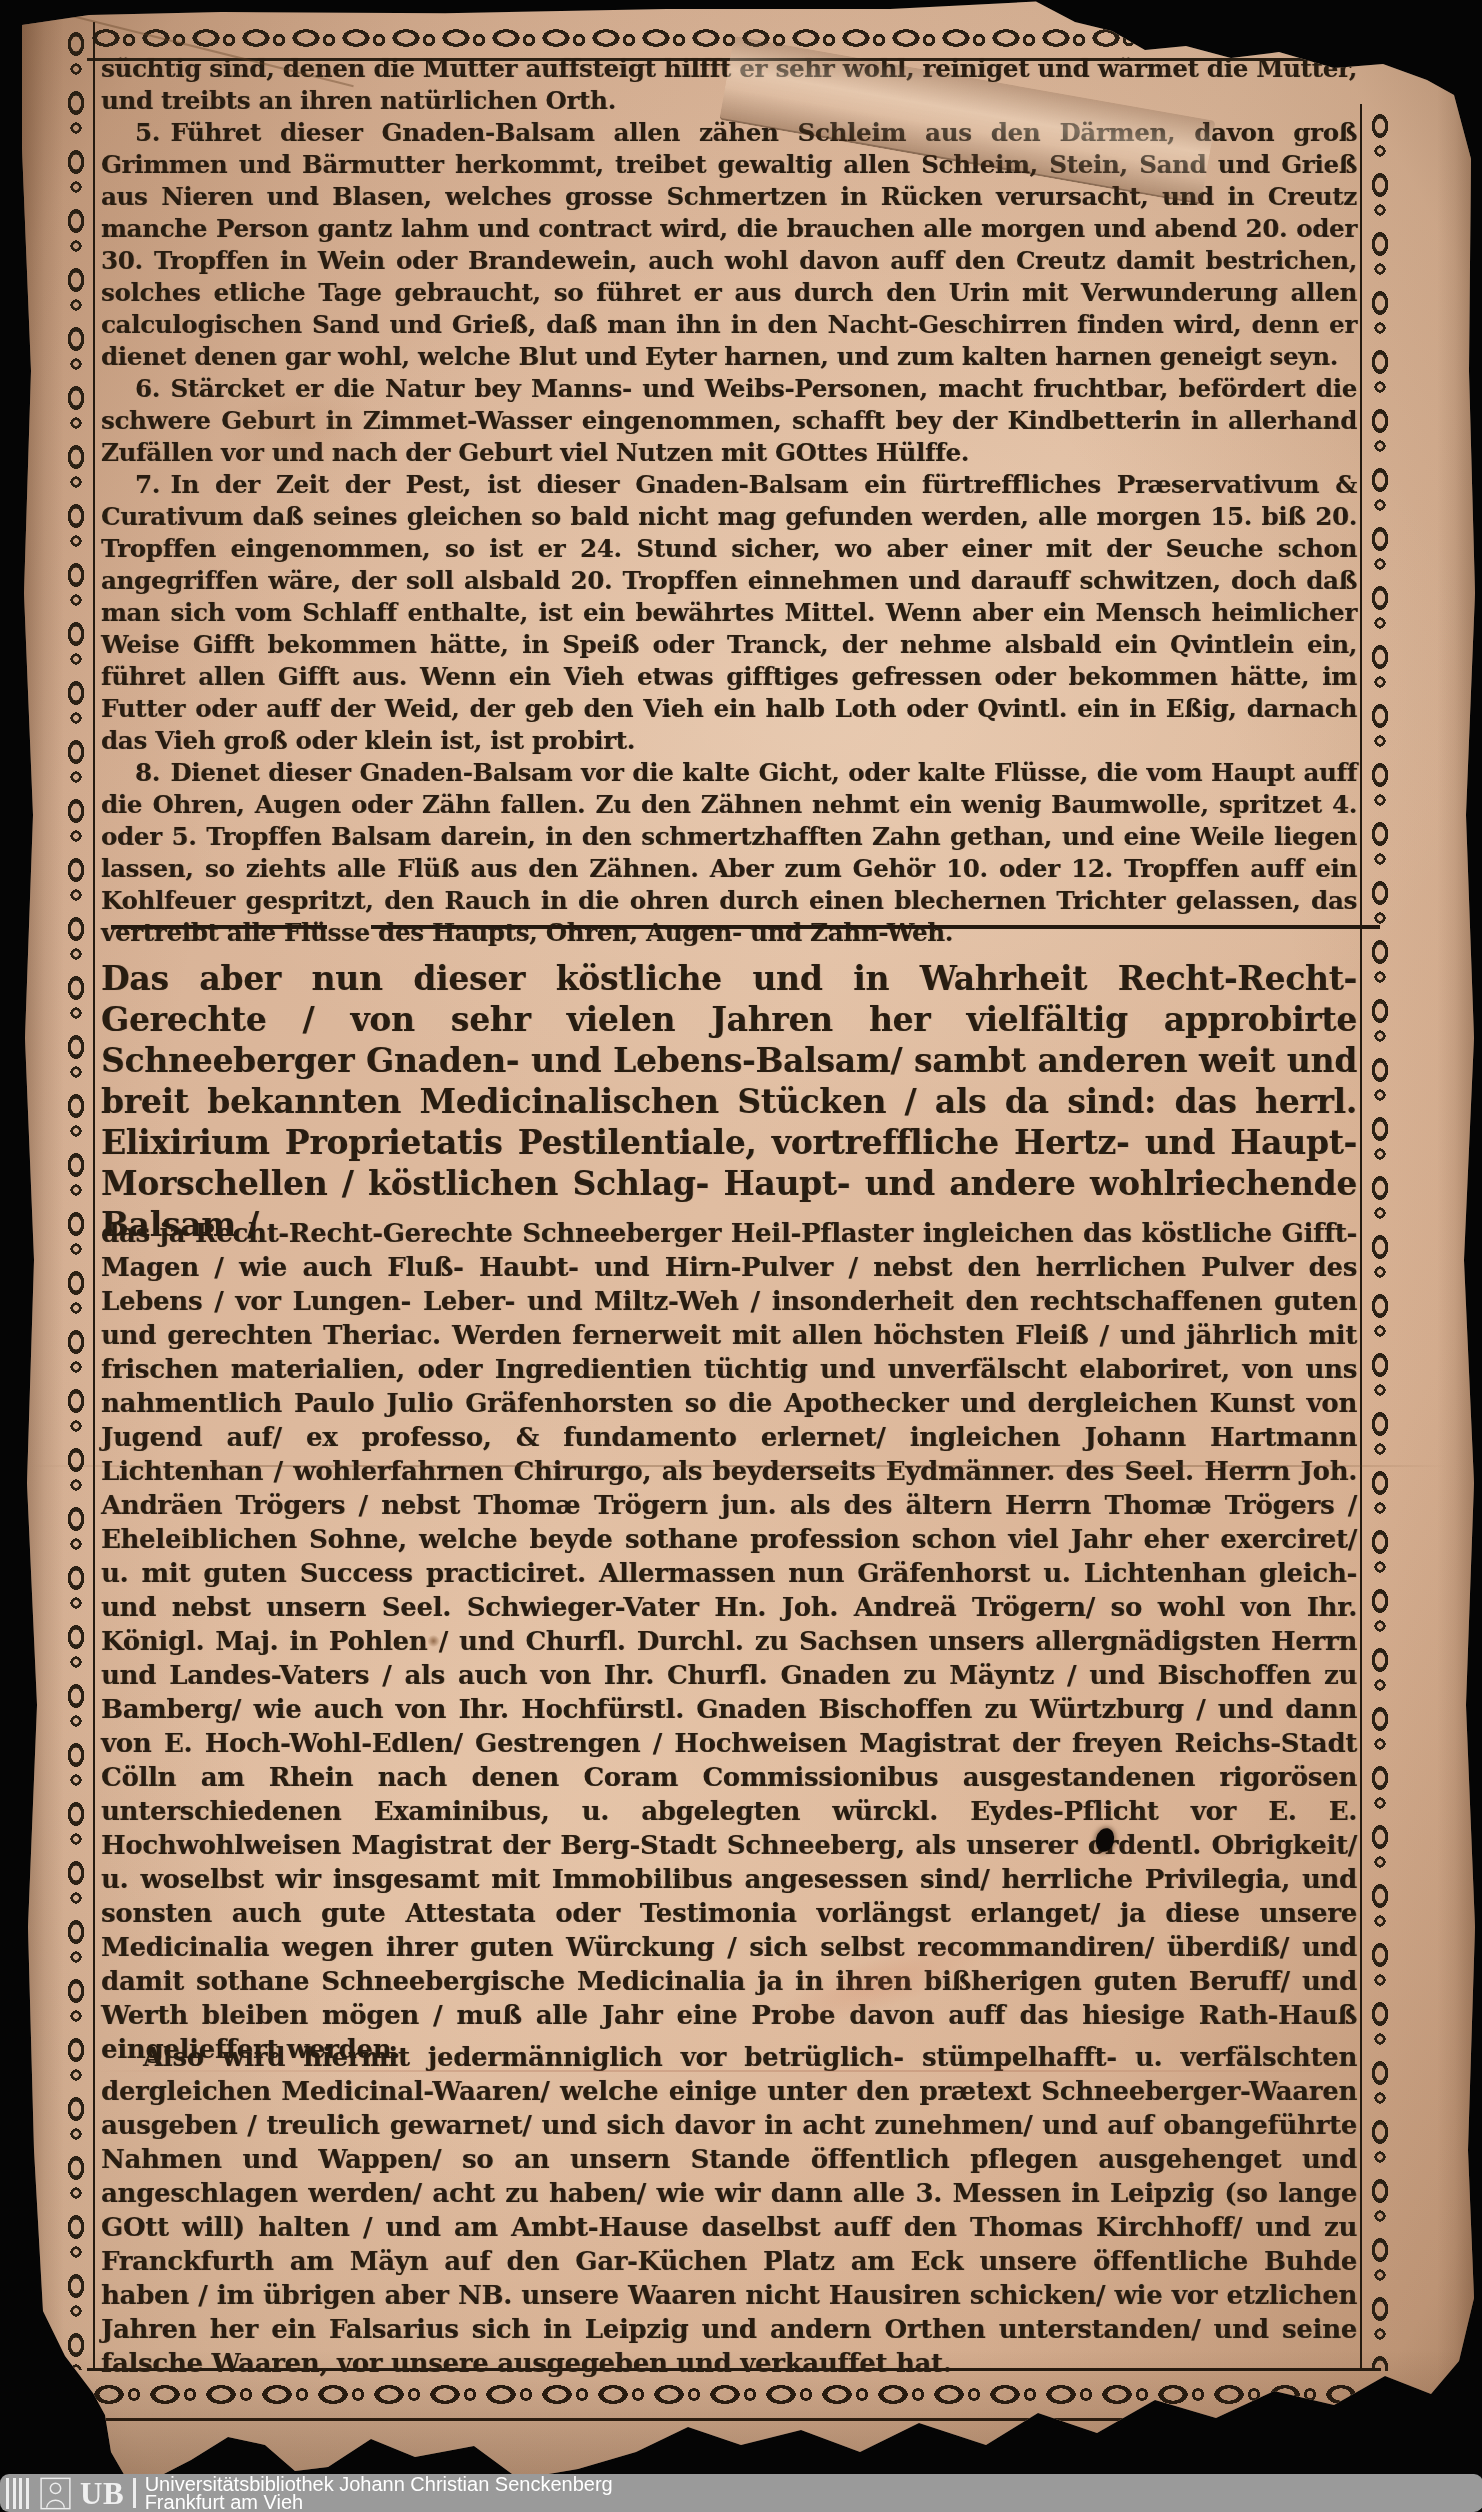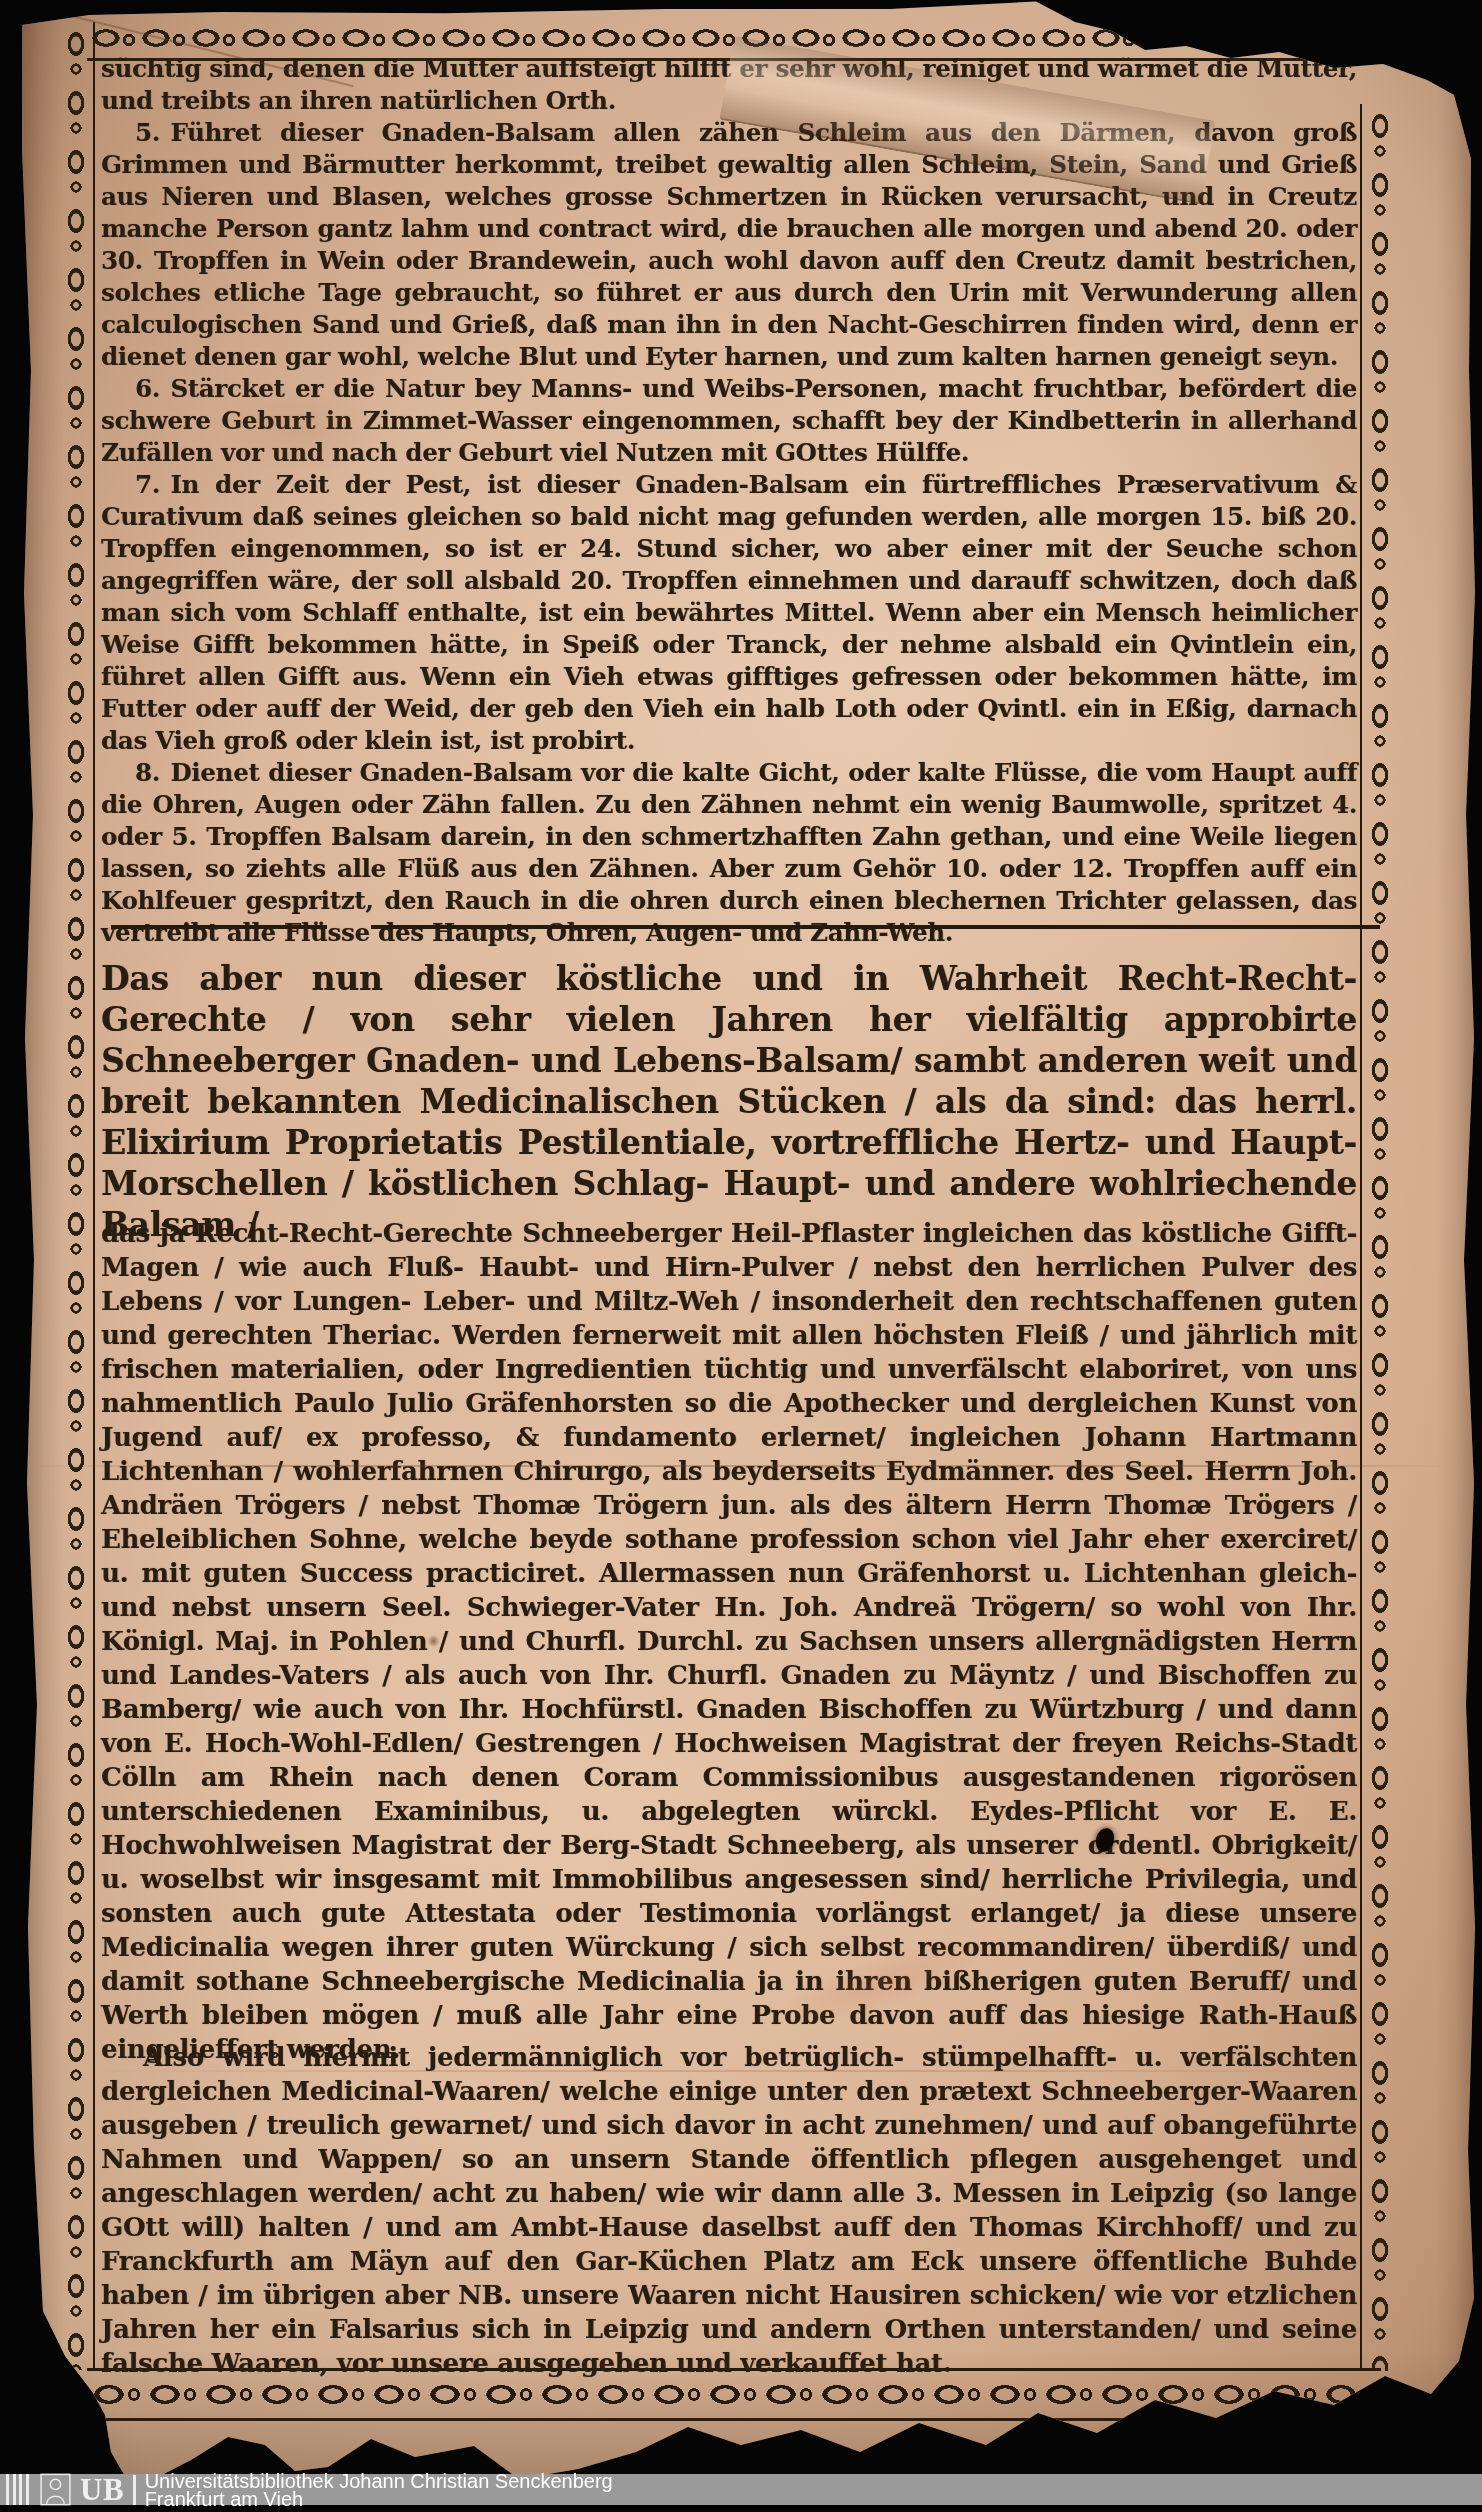--- a/index.html
+++ b/index.html
@@ -105,23 +105,23 @@
     background:#0b0806;border-radius:50%;transform:rotate(14deg);
     box-shadow:0 0 4.4px 1.5px rgba(60,35,18,.5);}
   .stain-a{position:absolute;left:427px;top:1635px;width:13.3px;height:12px;border-radius:50%;
     background:radial-gradient(circle,rgba(95,50,15,.6),rgba(95,50,15,0) 70%);}
   .stain-b{position:absolute;left:771px;top:1957px;width:222px;height:52px;border-radius:50%;
     background:radial-gradient(ellipse,rgba(200,95,60,.16),transparent 70%);transform:rotate(-18deg);}
   .stain-c{position:absolute;left:222px;top:385px;width:163px;height:89px;border-radius:50%;
     background:radial-gradient(ellipse,rgba(150,95,50,.12),transparent 70%);}
 
   
-  .footer-bar{position:absolute;left:0;top:2474px;width:1483px;height:31px;
+  .footer-bar{position:absolute;left:0;top:2474px;width:1483px;height:38px;
     background:#9a9a9a;display:flex;align-items:center;gap:9px;padding-left:6px;box-sizing:border-box;
-    font-family:"Liberation Sans",sans-serif;}
+    font-family:"Liberation Sans",sans-serif;border-radius:9px;}
   .stripes{width:25px;height:31px;
     background:repeating-linear-gradient(90deg,#ededed 0 3px,transparent 3px 6.7px);}
   .ub-text{color:#f0f0f0;font-family:"Liberation Serif",serif;font-weight:bold;
     font-size:31px;line-height:31px;letter-spacing:0.7px;}
   .logo-sep{width:2.2px;height:30px;background:#ededed;}
   .footer-text{color:#fff;font-size:20px;line-height:18px;}
 </style>
 </head>
 <body>
 

